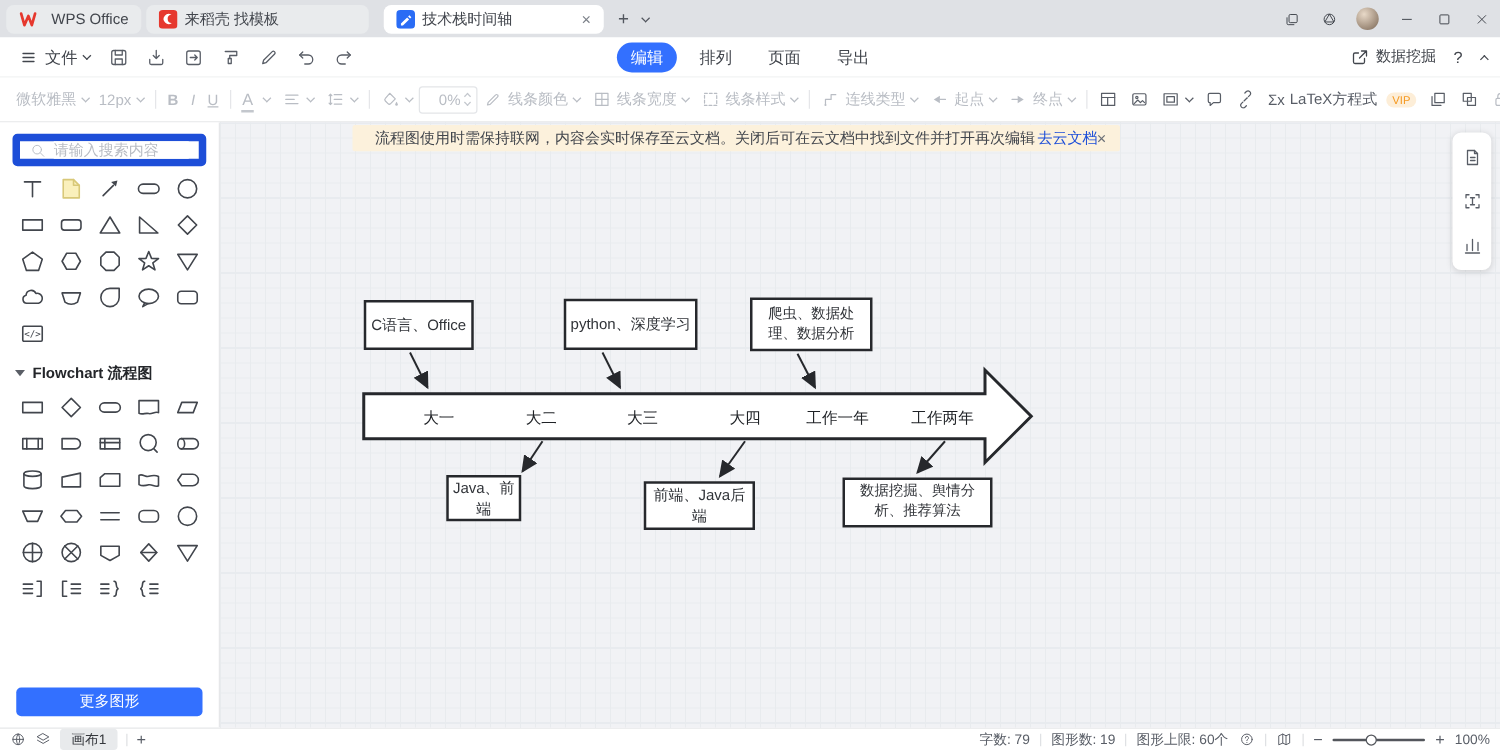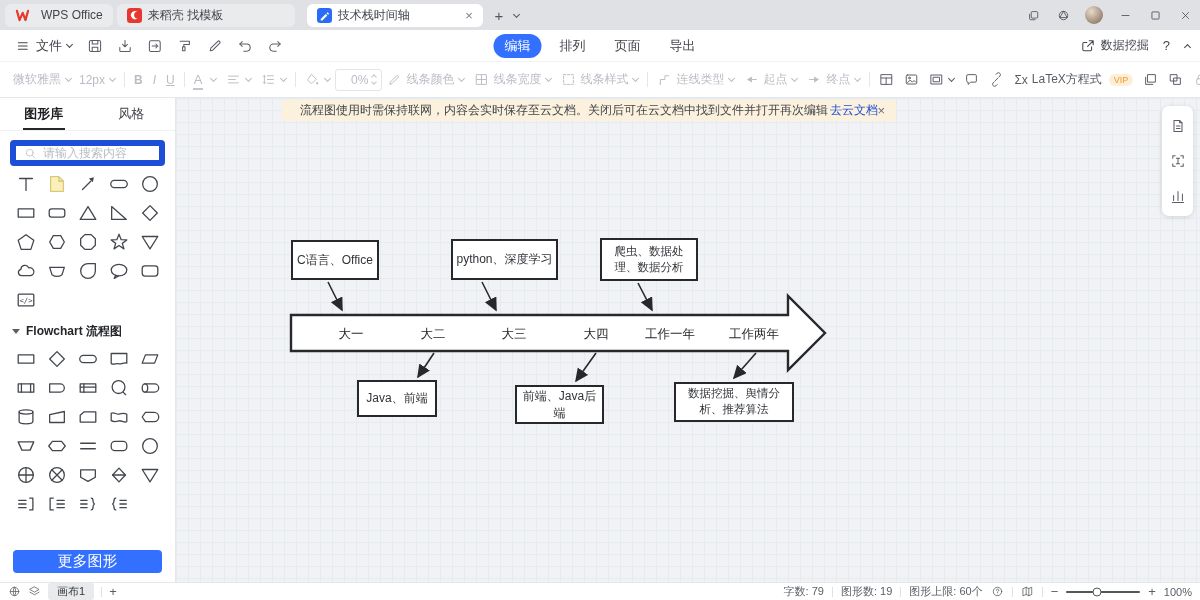--- a/index.html
+++ b/index.html
@@ -52,21 +52,21 @@
 .side-tab.active{font-weight:bold;color:#1b1d21}
 .side-tab.active:after{content:"";position:absolute;bottom:0;left:50%;transform:translateX(-50%);width:42px;height:2px;background:#24262a}
 .search{margin:9px 10px 4px;height:26px;border:6px solid #1d4ed8;border-radius:4px;display:flex;align-items:center;padding:0 8px;gap:6px;color:#b9bdc4;flex:none}
 .search input{border:none;outline:none;flex:1;font-size:12px;min-width:0;font-family:inherit}
 .search input::placeholder{color:#b9bdc4}
 .sec-h{display:flex;align-items:center;gap:6px;padding:9px 12px 5px;font-weight:bold;font-size:12px;color:#24262a;flex:none}
 .caret{width:0;height:0;border-left:4px solid transparent;border-right:4px solid transparent;border-top:5px solid #5a5e66}
 .shape-grid{display:grid;grid-template-columns:repeat(5,1fr);padding:2px 10px;row-gap:5px;justify-items:center;flex:none}
 .shape-cell{width:26px;height:24px;display:flex;align-items:center;justify-content:center}
 .shape-cell svg{width:22px;height:22px}
-.more-btn{margin:auto 13px 9px;height:23px;background:#3370ff;color:#fff;border-radius:4px;display:flex;align-items:center;justify-content:center;font-size:15px;flex:none}
+.more-btn{margin:auto 13px 9px;height:23px;background:#3370ff;color:#fff;border-radius:4px;display:flex;align-items:center;justify-content:center;font-size:12px;flex:none}
 
 .canvas{flex:1;position:relative;overflow:hidden;background-color:#f1f2f5;
 background-image:linear-gradient(#e8ebee 1px,transparent 1px),linear-gradient(90deg,#e8ebee 1px,transparent 1px),linear-gradient(#dfe3e8 1px,transparent 1px),linear-gradient(90deg,#dfe3e8 1px,transparent 1px);
 background-size:12px 12px,12px 12px,60px 60px,60px 60px}
 .banner{position:absolute;left:106px;top:2px;width:614px;height:21px;background:#fcf1dc;display:flex;align-items:center;justify-content:center;gap:2px;font-size:12px;color:#41454c;border-radius:2px}
 .banner a{color:#1d4ed8;text-decoration:none}
 .banner .bx{position:absolute;right:11px;top:0;height:21px;display:flex;align-items:center;color:#6b6f76;font-size:13px}
 .overlay{position:absolute;left:0;top:0}
 .dbox{position:absolute;background:#fff;border:2px solid #26282c;display:flex;align-items:center;justify-content:center;text-align:center;font-size:12px;color:#303338;line-height:1.35;padding:1px 3px}
 .tl-label{position:absolute;top:228px;transform:translateX(-50%);font-size:12.5px;color:#1f2226;white-space:nowrap}
@@ -363,24 +363,20 @@
           <rect x="5" y="9" width="10" height="7.5" rx="1.5"></rect>
           <path d="M7 9V6.8a3 3 0 0 1 6 0V9"></path>
         </svg>
       </div>
 
   </div>
 
   <div class="main">
 
     <div class="sidebar">
-      <div class="side-tabs">
-        <div class="side-tab active">图形库</div>
-        <div class="side-tab">风格</div>
-      </div>
       <div class="search">
         <svg class="si" viewBox="0 0 20 20">
             <circle cx="8.8" cy="8.8" r="5.3"></circle>
             <path d="M12.8 12.8L17 17"></path>
           </svg>
         <input placeholder="请输入搜索内容" style="">
       </div>
       <div class="shape-grid">
           <div class="shape-cell">
             <svg viewBox="0 0 24 24" fill="none" stroke="#42464d" stroke-width="1.4" stroke-linecap="round" stroke-linejoin="round">
@@ -684,21 +680,21 @@
       <div class="dbox" style="left:275px;top:141px;width:107px;height:41px">python、深度学习</div>
       <div class="dbox" style="left:424px;top:140px;width:98px;height:43px;font-size:11.5px">爬虫、数据处理、数据分析</div>
 
       <span class="tl-label" style="left:175px">大一</span>
       <span class="tl-label" style="left:257px">大二</span>
       <span class="tl-label" style="left:338px">大三</span>
       <span class="tl-label" style="left:420px">大四</span>
       <span class="tl-label" style="left:494px">工作一年</span>
       <span class="tl-label" style="left:578px">工作两年</span>
 
-      <div class="dbox" style="left:181px;top:282px;width:80px;height:37px">Java、前端</div>
+      <div class="dbox" style="left:181px;top:282px;width:60px;height:37px">Java、前端</div>
       <div class="dbox" style="left:339px;top:287px;width:89px;height:39px">前端、Java后端</div>
       <div class="dbox" style="left:498px;top:284px;width:120px;height:40px;font-size:11.5px">数据挖掘、舆情分析、推荐算法</div>
 
       <div class="float-panel">
         <div class="icon-btn">
             <svg class="i" viewBox="0 0 20 20">
               <path d="M5 3h7l3 3v11H5z"></path>
               <path d="M12 3v3h3M8 10h4.5M8 13h4.5"></path>
             </svg>
           </div>

